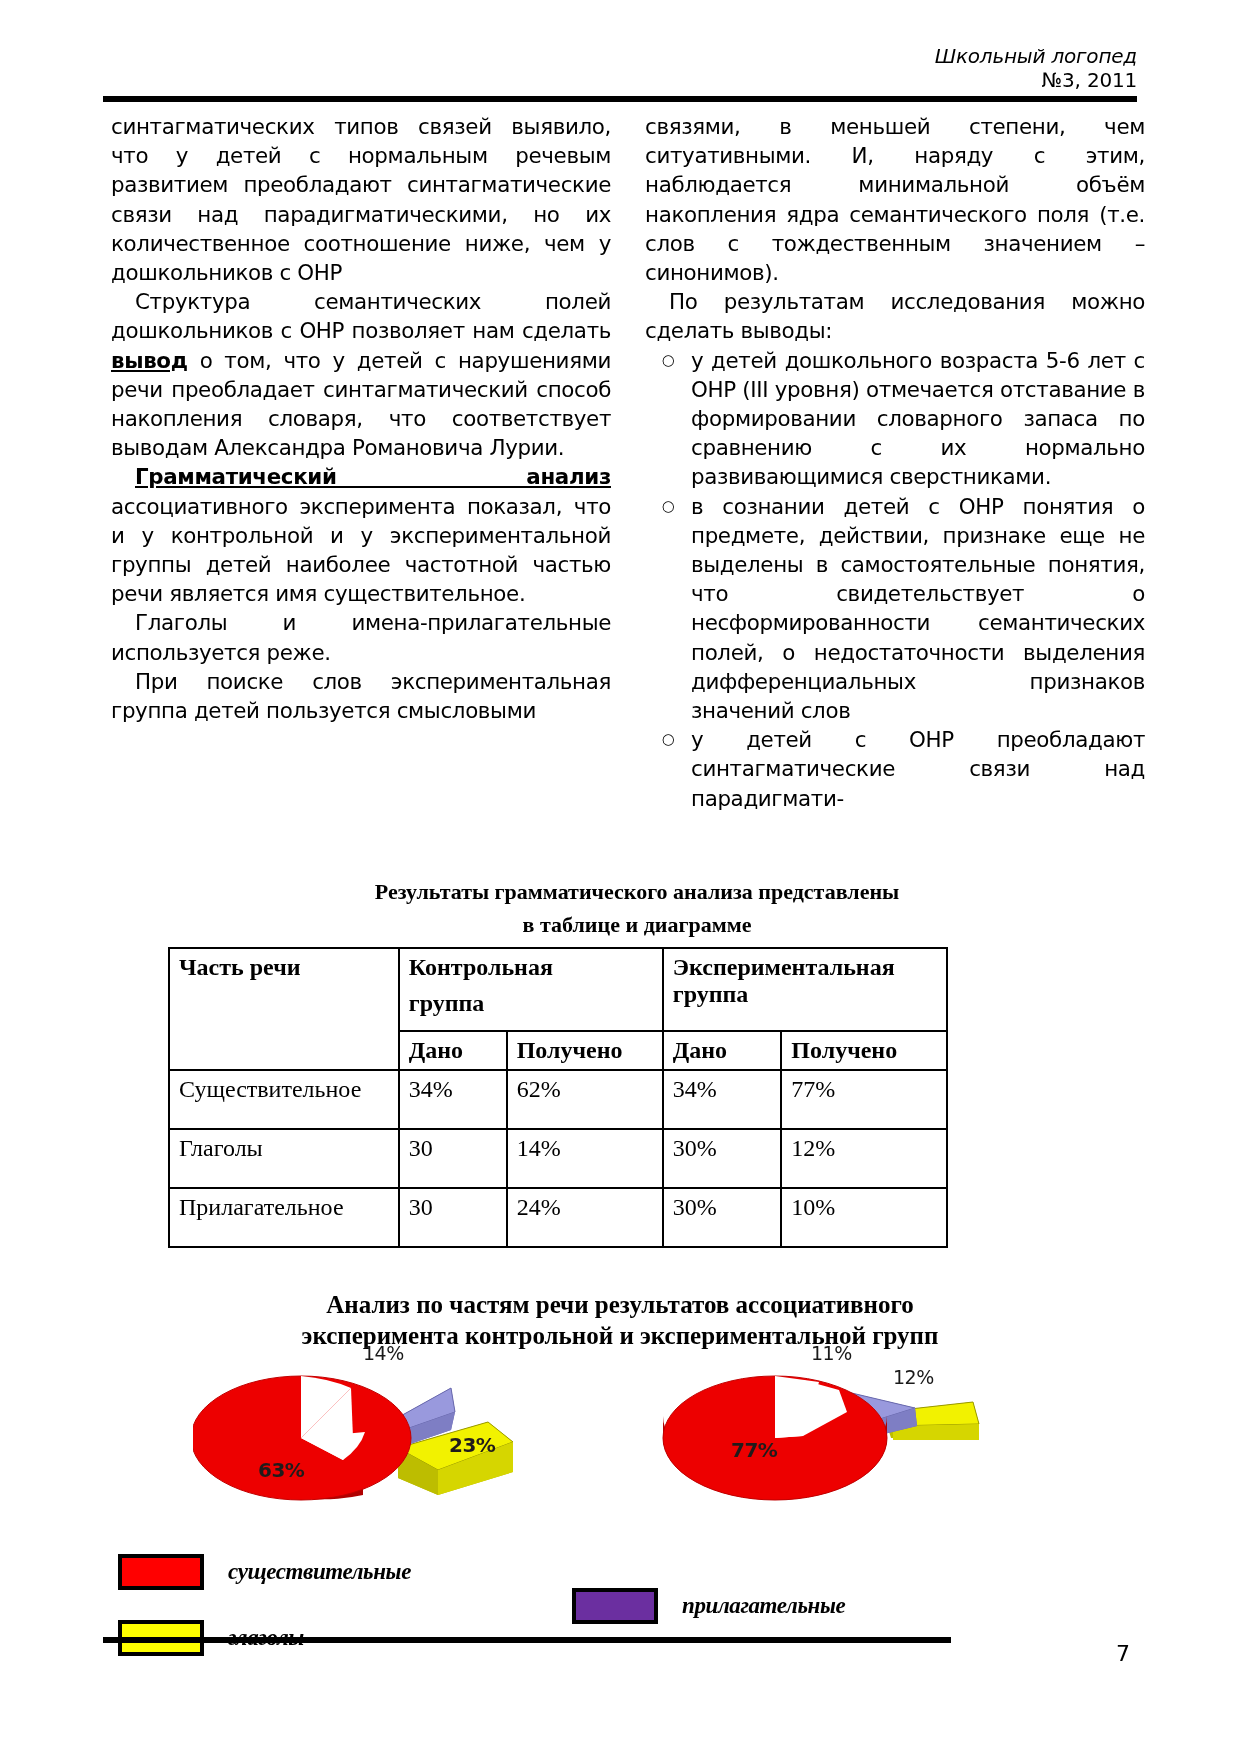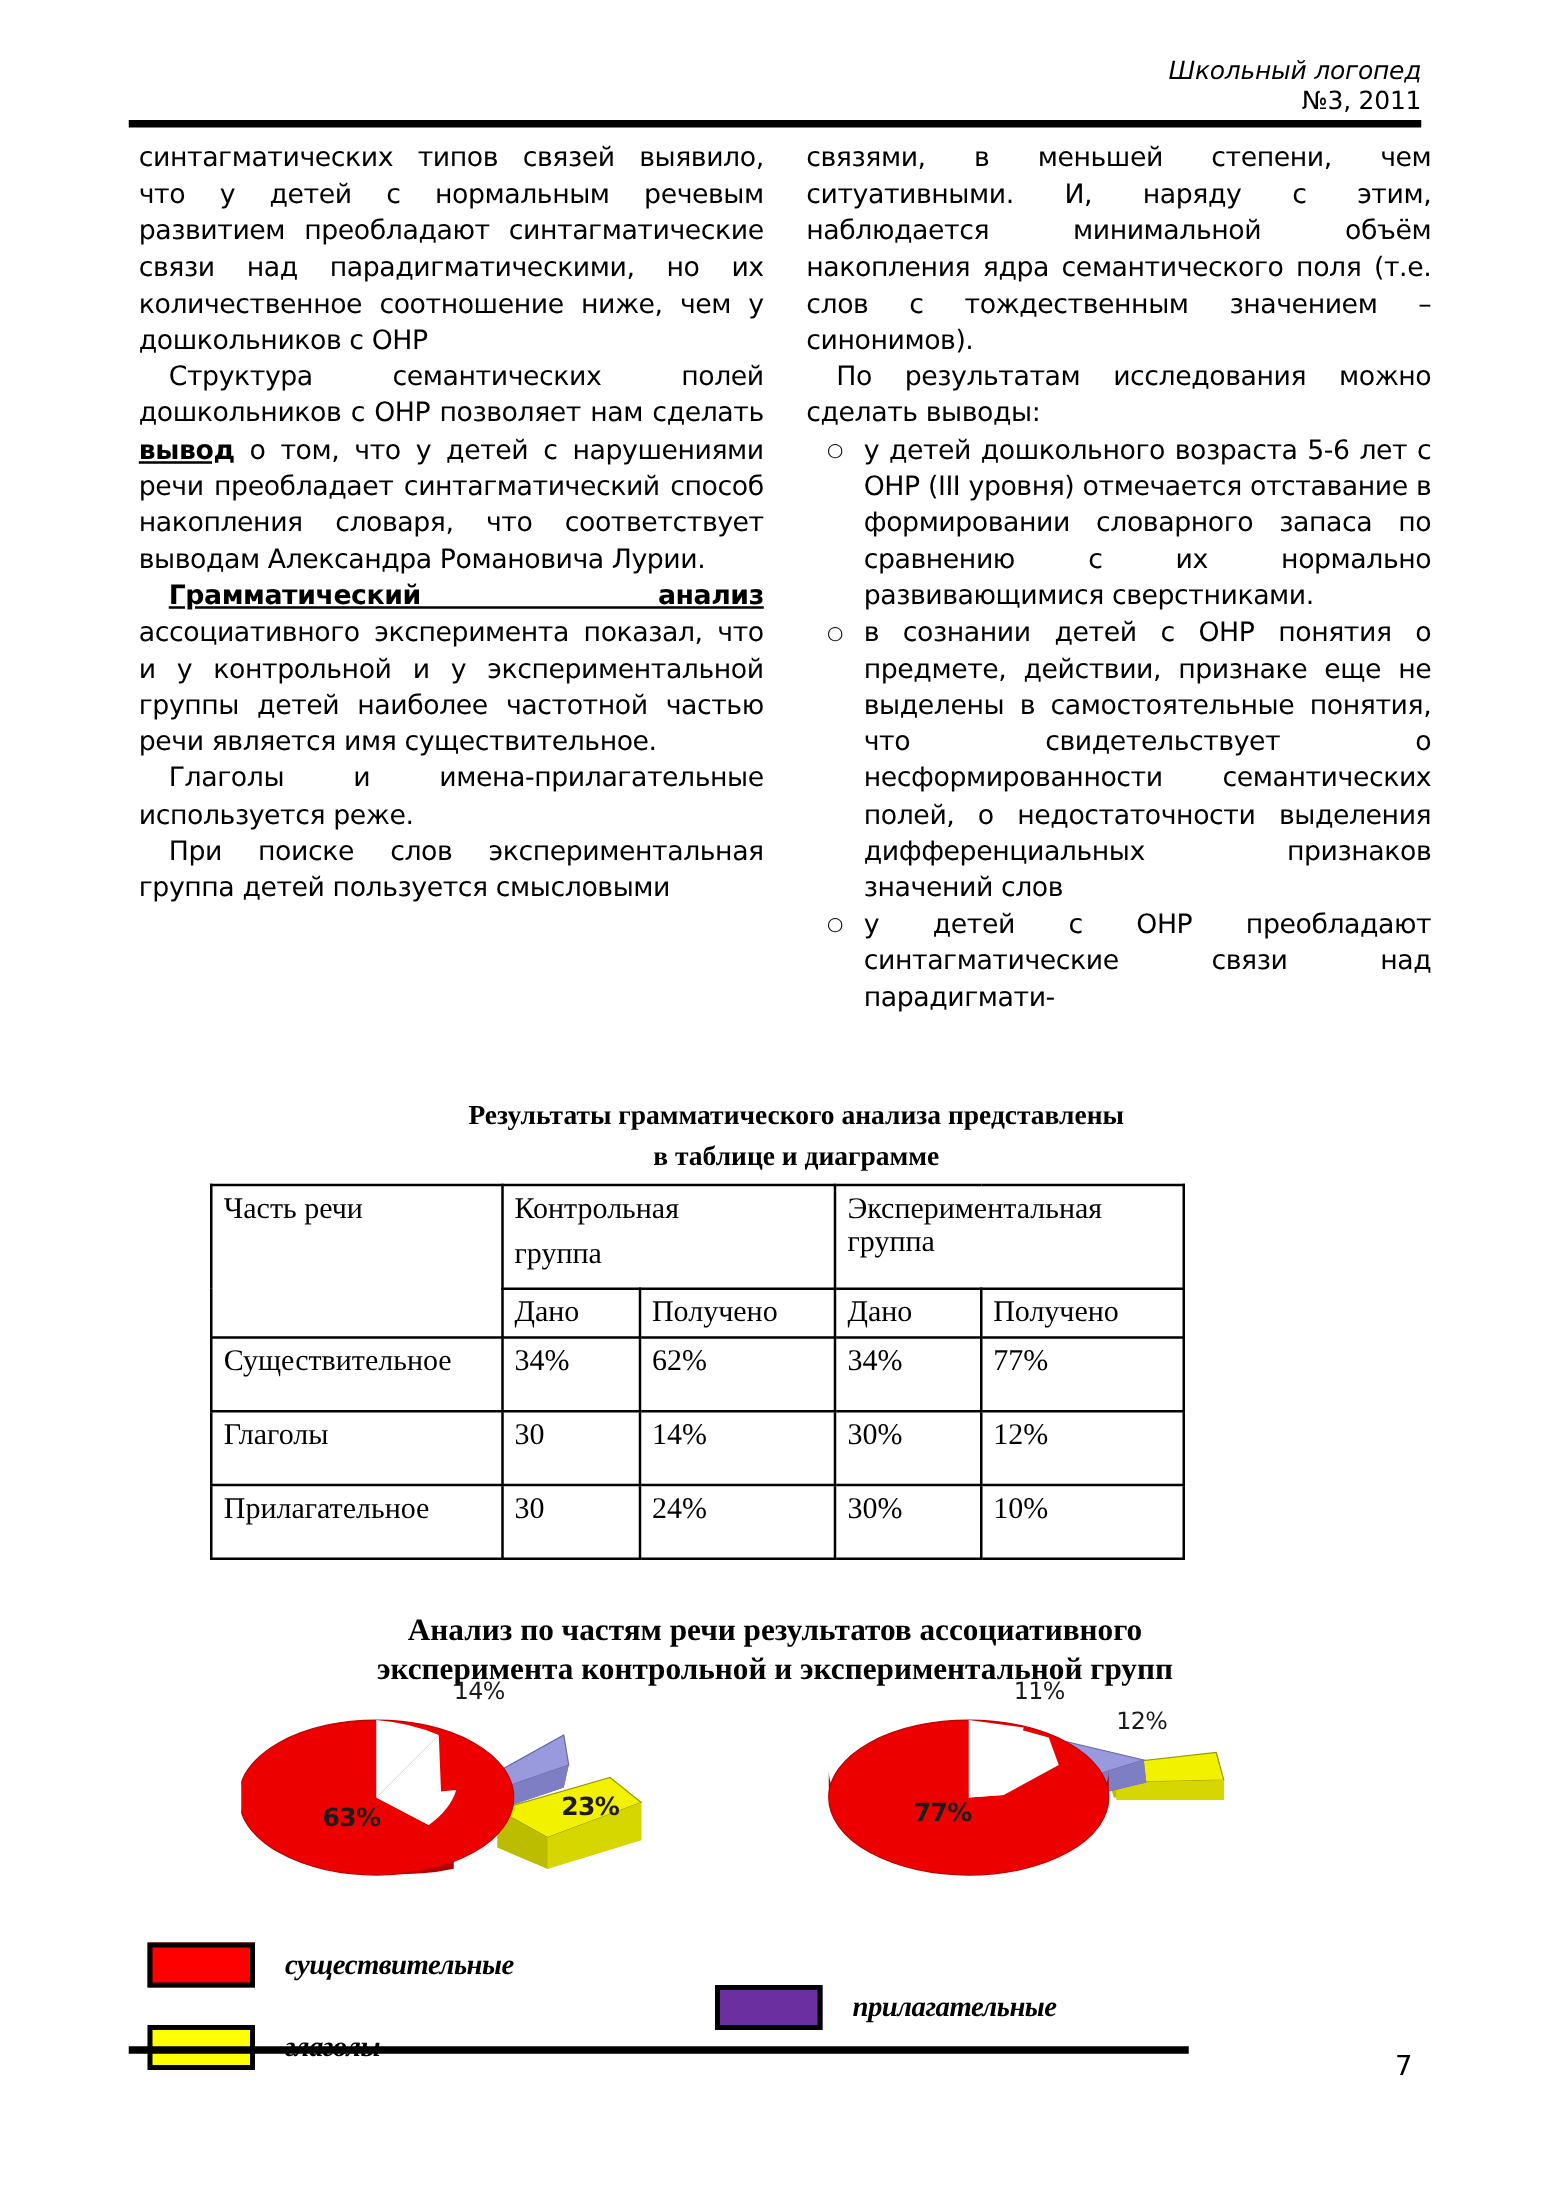--- a/index.html
+++ b/index.html
@@ -111,21 +111,21 @@
     border-collapse:collapse;
     width:780px;
     font-family:"Liberation Serif", "DejaVu Serif", serif;
     font-size:24px;
   }
   table.grammar td{
     border:2px solid #000;
     padding:5px 9px;
     vertical-align:top;
   }
-  table.grammar td.hd{font-weight:normal;}
+  table.grammar td.hd{font-weight:bold;}
   .c-part{width:246px;}
   .c-num{width:132px;}
   .c-num2{width:176px;}
   .c-num3{width:128px;}
   .c-num4{width:172px;}
   .hdr-tall{height:96px;}
   .grp-gap{line-height:44px;}
   .row-h{height:59px;}
 
   
@@ -307,21 +307,21 @@
         <g>
           <path d="M20 90 A110 62 0 0 0 170 145 L170 125 A110 62 0 0 1 20 70 Z" fill="#B00000"></path>
           <ellipse cx="108" cy="88" rx="110" ry="62" fill="#ED0000" stroke="#c20000" stroke-width="1"></ellipse>
           <path d="M108 88 L158 38 L160 88 L150 110 Z" fill="#ffffff"></path>
           <path d="M108 88 L158 38 A110 62 0 0 0 108 26 Z" fill="#ffffff"></path>
           <path d="M108 88 L150 110 A110 62 0 0 0 172 82 Z" fill="#ffffff"></path>
         </g>
       </svg>
       <span class="pct" style="left:170px;top:-8px;">14%</span>
       <span class="pct pct-in" style="left:256px;top:83px;">23%</span>
-      <span class="pct pct-in" style="left:65px;top:92px;">63%</span>
+      <span class="pct pct-in" style="left:65px;top:108px;">63%</span>
     </div>
 
     <div class="pie-unit pie-right">
       <svg width="400" height="190" viewBox="0 0 400 190">
 
         <g>
           <path d="M240 62 L330 52 L336 74 L336 90 L248 88 Z" fill="#BDBD00"></path>
           <path d="M240 62 L330 52 L336 74 L250 76 Z" fill="#F2F200" stroke="#9a9a00" stroke-width="1"></path>
           <path d="M250 76 L336 74 L336 90 L250 90 Z" fill="#D6D600"></path>
         </g>

